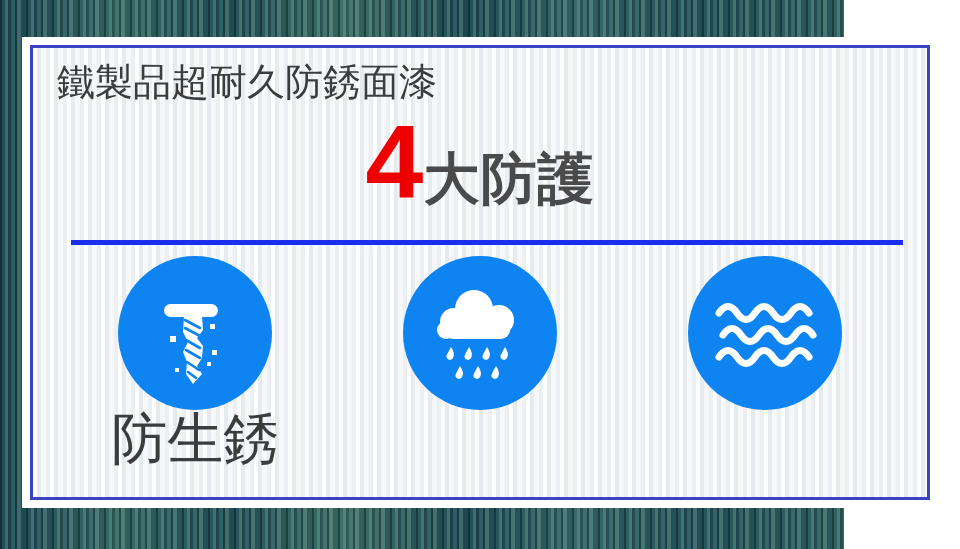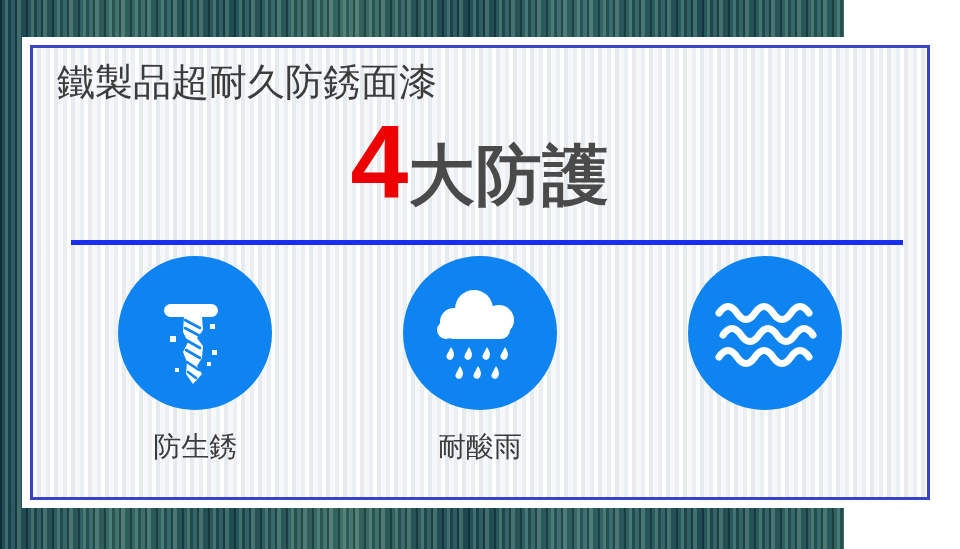--- a/index.html
+++ b/index.html
@@ -88,21 +88,21 @@
     white-space: nowrap;
   }
   #headline-number {
     font-size: 104px;
     line-height: 104px;
     font-weight: bold;
     color: #ee0000;
     letter-spacing: -2px;
   }
   #headline-text {
-    font-size: 66px;
+    font-size: 56px;
     line-height: 78px;
     font-weight: bold;
     color: #4a4a4a;
     letter-spacing: 1px;
     margin-left: 2px;
     margin-top: 8px;
   }
 
   #divider {
     position: absolute;
@@ -134,22 +134,22 @@
     width: 154px;
     height: 154px;
     border-radius: 50%;
     background: #0d84f2;
     display: flex;
     align-items: center;
     justify-content: center;
   }
   .feature-circle svg { display: block; }
   .feature-label {
-    margin-top: 14px;
-    font-size: 28px;
+    margin-top: 6px;
+    font-size: 56px;
     line-height: 46px;
     color: #3c3c3c;
     font-weight: 500;
     white-space: nowrap;
   }
 </style>
 </head>
 <body>
 
 <div id="stage">
@@ -202,21 +202,20 @@
                   <path d="M45 70 q4 6 2.5 10 q-1.5 4 -5 2.5 q-3.5 -1.5 -1 -6 z"></path>
                   <path d="M63 70 q4 6 2.5 10 q-1.5 4 -5 2.5 q-3.5 -1.5 -1 -6 z"></path>
                   <path d="M81 70 q4 6 2.5 10 q-1.5 4 -5 2.5 q-3.5 -1.5 -1 -6 z"></path>
                   <path d="M36 89 q4 6 2.5 10 q-1.5 4 -5 2.5 q-3.5 -1.5 -1 -6 z"></path>
                   <path d="M54 89 q4 6 2.5 10 q-1.5 4 -5 2.5 q-3.5 -1.5 -1 -6 z"></path>
                   <path d="M72 89 q4 6 2.5 10 q-1.5 4 -5 2.5 q-3.5 -1.5 -1 -6 z"></path>
                 </g>
               </svg>
             </span>
           </div>
-          <div class="feature-label">耐酸雨</div>
         </div>
 
         <div class="feature">
           <div class="feature-circle">
             <span>
               <svg width="112" height="112" viewBox="0 0 112 112" aria-hidden="true">
                 <g stroke="#ffffff" stroke-width="7" fill="none" stroke-linecap="round">
                   <path d="M10 36 q9 -13 18 0 q9 13 18 0 q9 -13 18 0 q9 13 18 0 q9 -13 18 0"></path>
                   <path d="M14 58 q9 -13 18 0 q9 13 18 0 q9 -13 18 0 q9 13 18 0 q9 -13 18 0"></path>
                   <path d="M10 80 q9 -13 18 0 q9 13 18 0 q9 -13 18 0 q9 13 18 0 q9 -13 18 0"></path>

